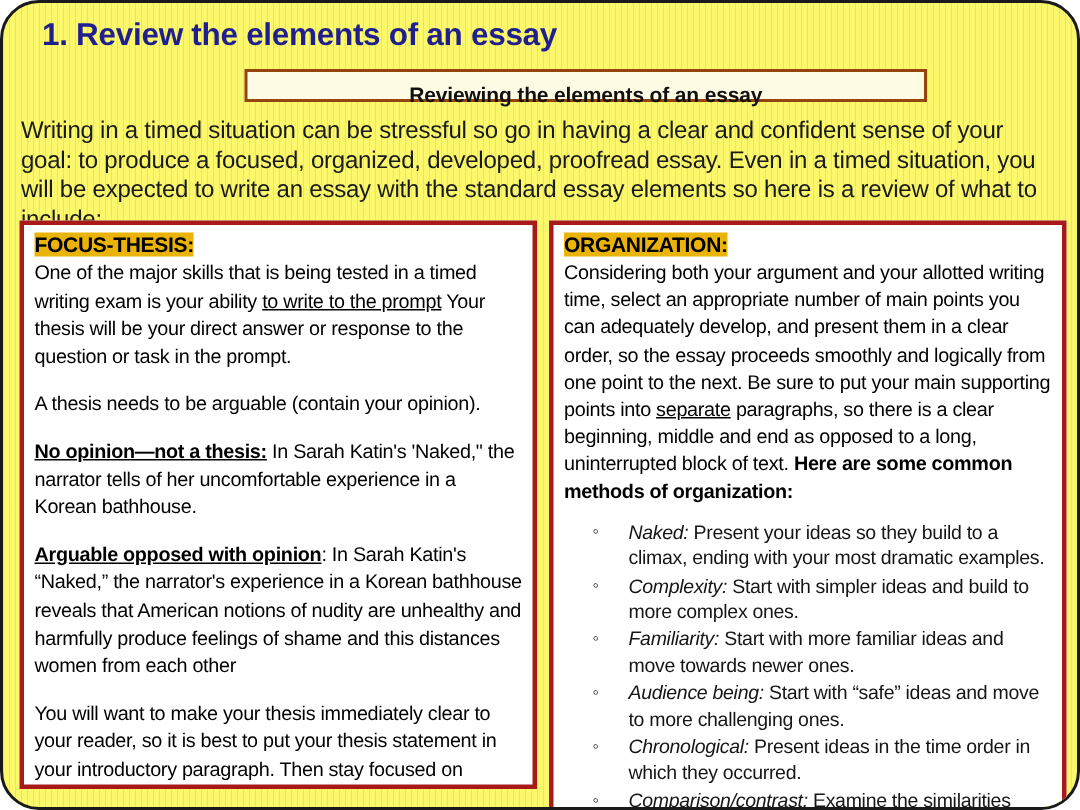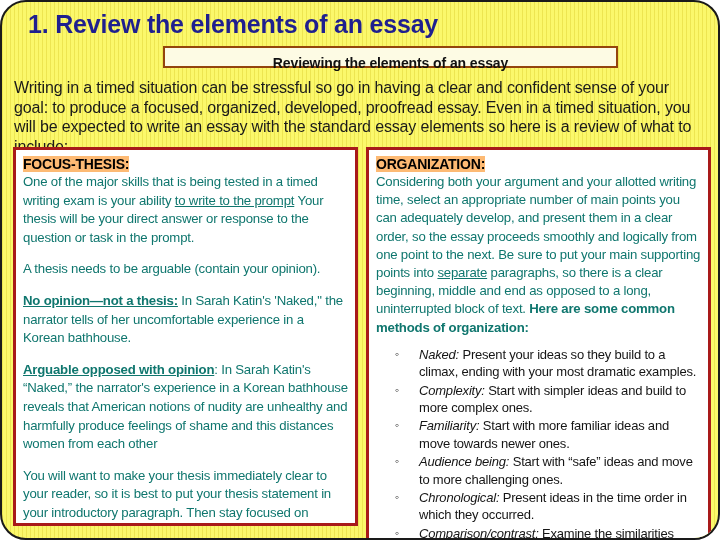--- a/index.html
+++ b/index.html
@@ -35,21 +35,21 @@
 
   
   #title-bar {
     position: absolute;
     left: 26px;
     top: 8px;
     right: 20px;
     height: 30px;
   }
   #slide-title {
-    font-size: 25px;
+    font-size: 21px;
     font-weight: bold;
     color: #1f1f8f;
     letter-spacing: -0.2px;
     line-height: 28px;
     white-space: nowrap;
   }
 
   
   #subtitle-banner {
     position: absolute;
@@ -103,29 +103,29 @@
   #box-organization {
     left: 364px;
     width: 345px;
     height: 488px;
   }
 
   .section-heading {
     font-size: 14px;
     font-weight: bold;
     color: #000000;
-    background: #fdba74;
+    background: #eab308;
     display: inline;
     letter-spacing: -0.2px;
   }
 
   .body-text {
     font-size: 13.2px;
     line-height: 18.6px;
-    color: #0f766e;
+    color: #000000;
     letter-spacing: -0.2px;
     margin: 0;
   }
   .body-text.tight {
     line-height: 18.2px;
   }
   .para-gap {
     height: 13px;
   }
   .u { text-decoration: underline; }

